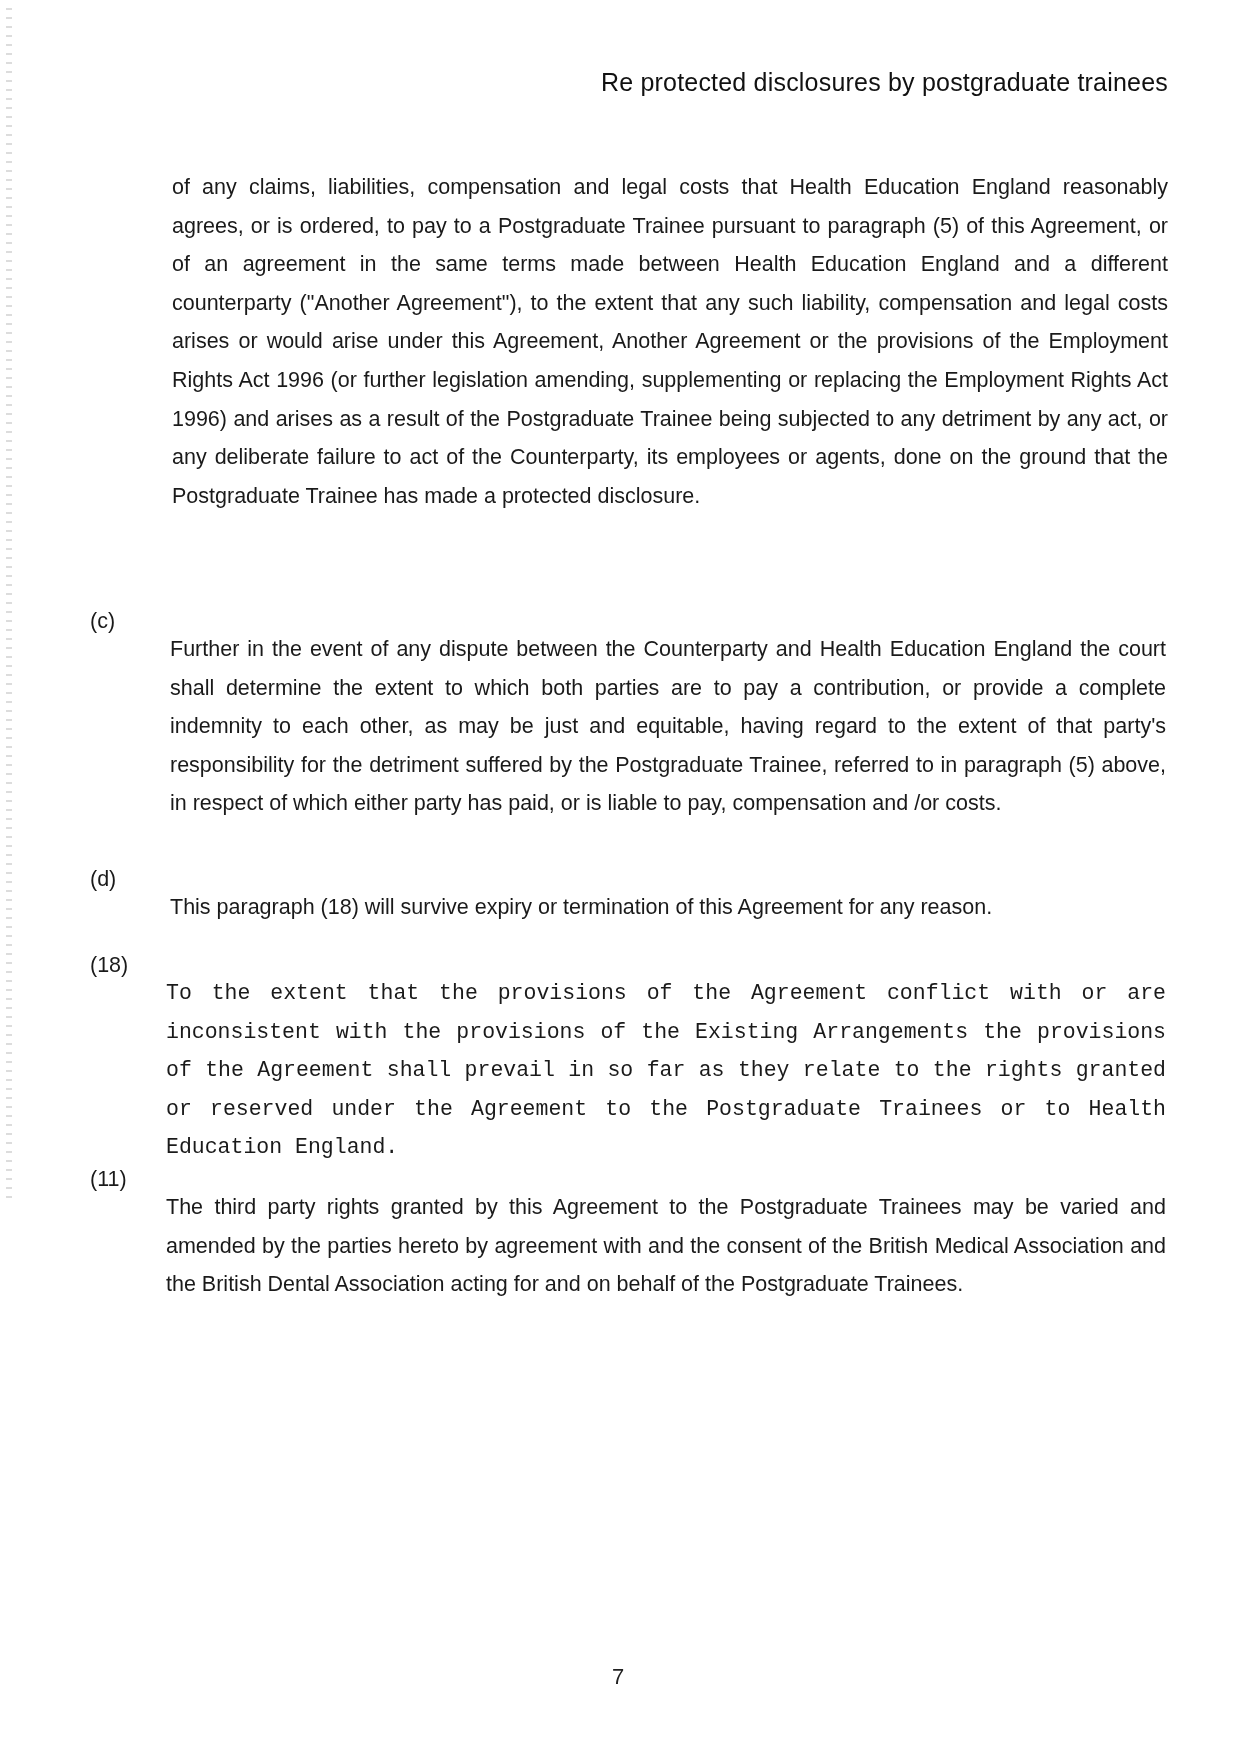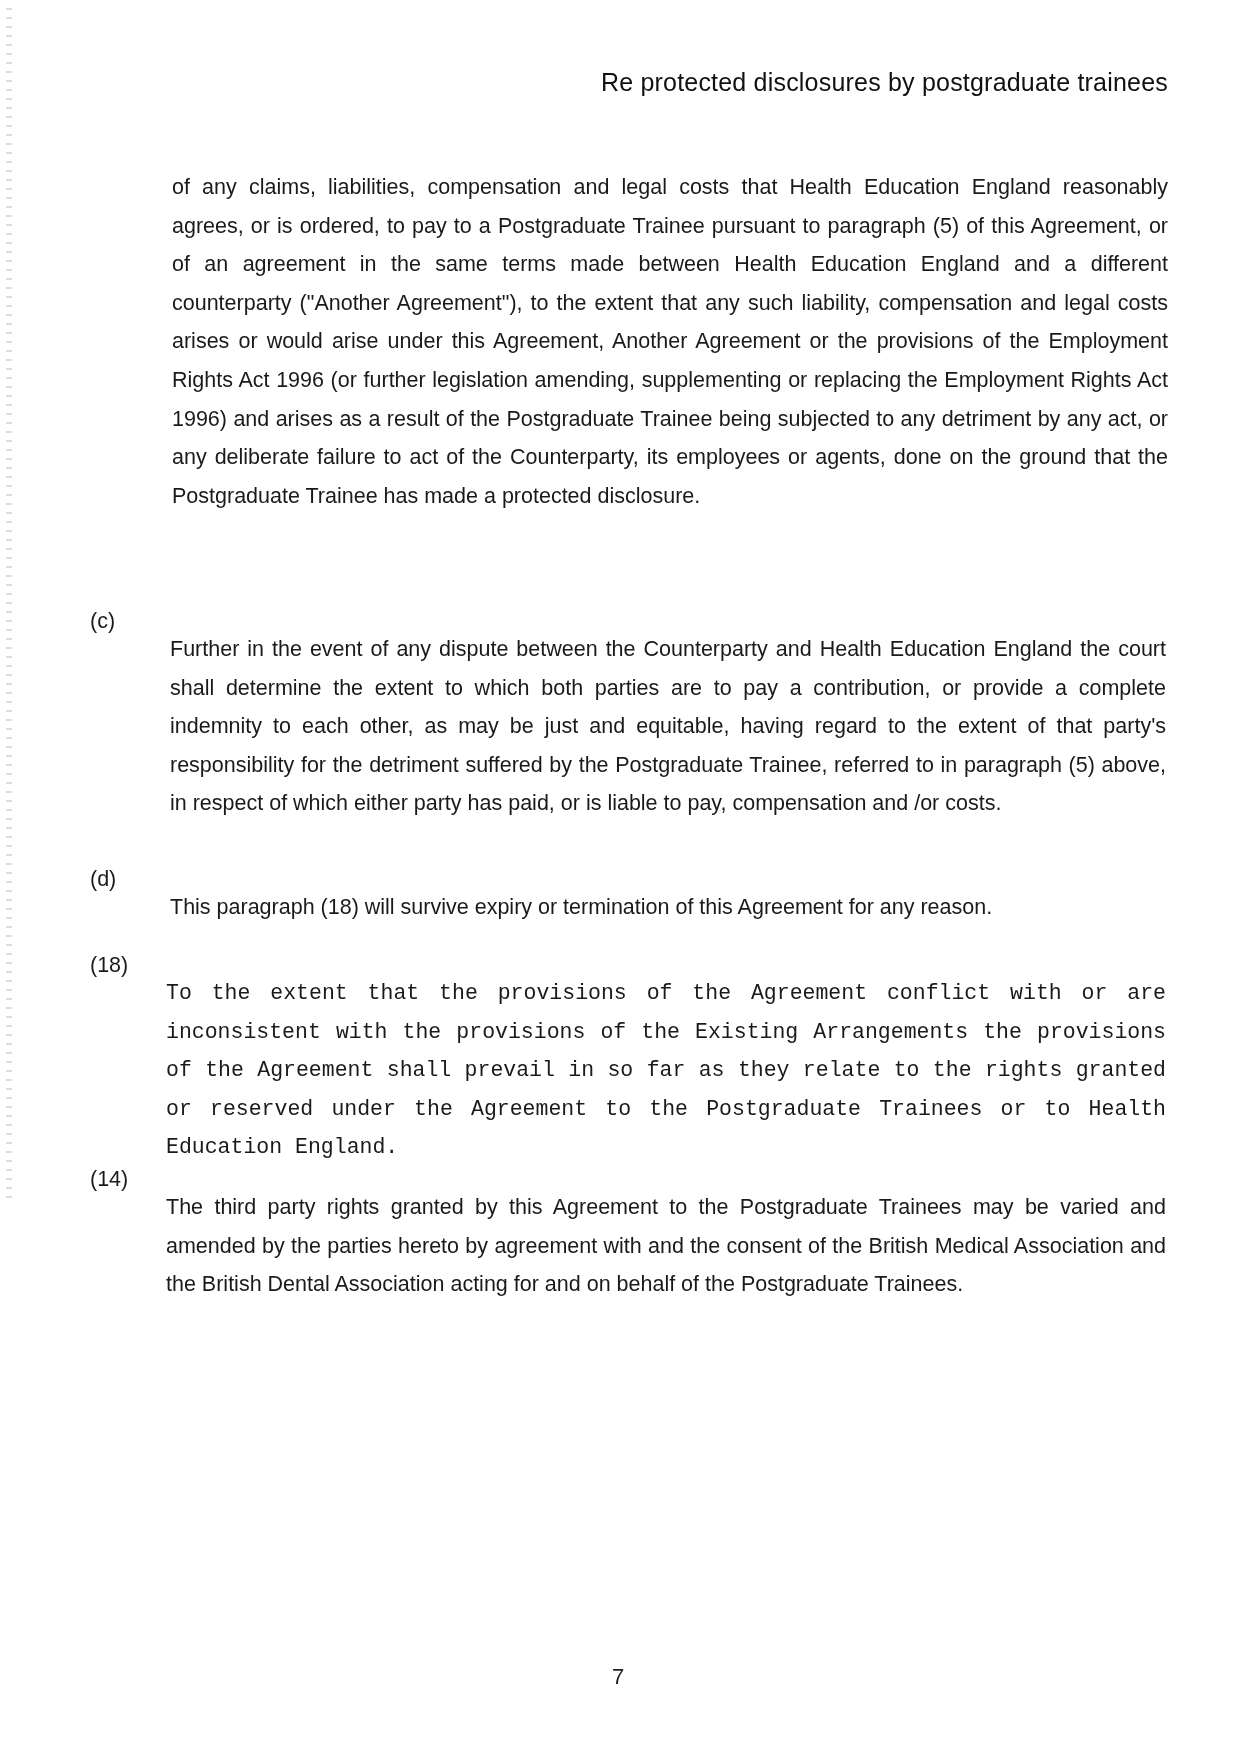--- a/index.html
+++ b/index.html
@@ -104,17 +104,17 @@
   <span class="num">(d)</span>
   <div class="body">This paragraph (18) will survive expiry or termination of this Agreement for any reason.</div>
 </div>
 
 <div class="item item-13">
   <span class="num">(18)</span>
   <div class="body">To the extent that the provisions of the Agreement conflict with or are inconsistent with the provisions of the Existing Arrangements the provisions of the Agreement shall prevail in so far as they relate to the rights granted or reserved under the Agreement to the Postgraduate Trainees or to Health Education England.</div>
 </div>
 
 <div class="item item-14">
-  <span class="num">(14)</span>
+  <span class="num">(11)</span>
   <div class="body">The third party rights granted by this Agreement to the Postgraduate Trainees may be varied and amended by the parties hereto by agreement with and the consent of the British Medical Association and the British Dental Association acting for and on behalf of the Postgraduate Trainees.</div>
 </div>
 
 <div class="page-number">7</div>
 
 </body></html>

